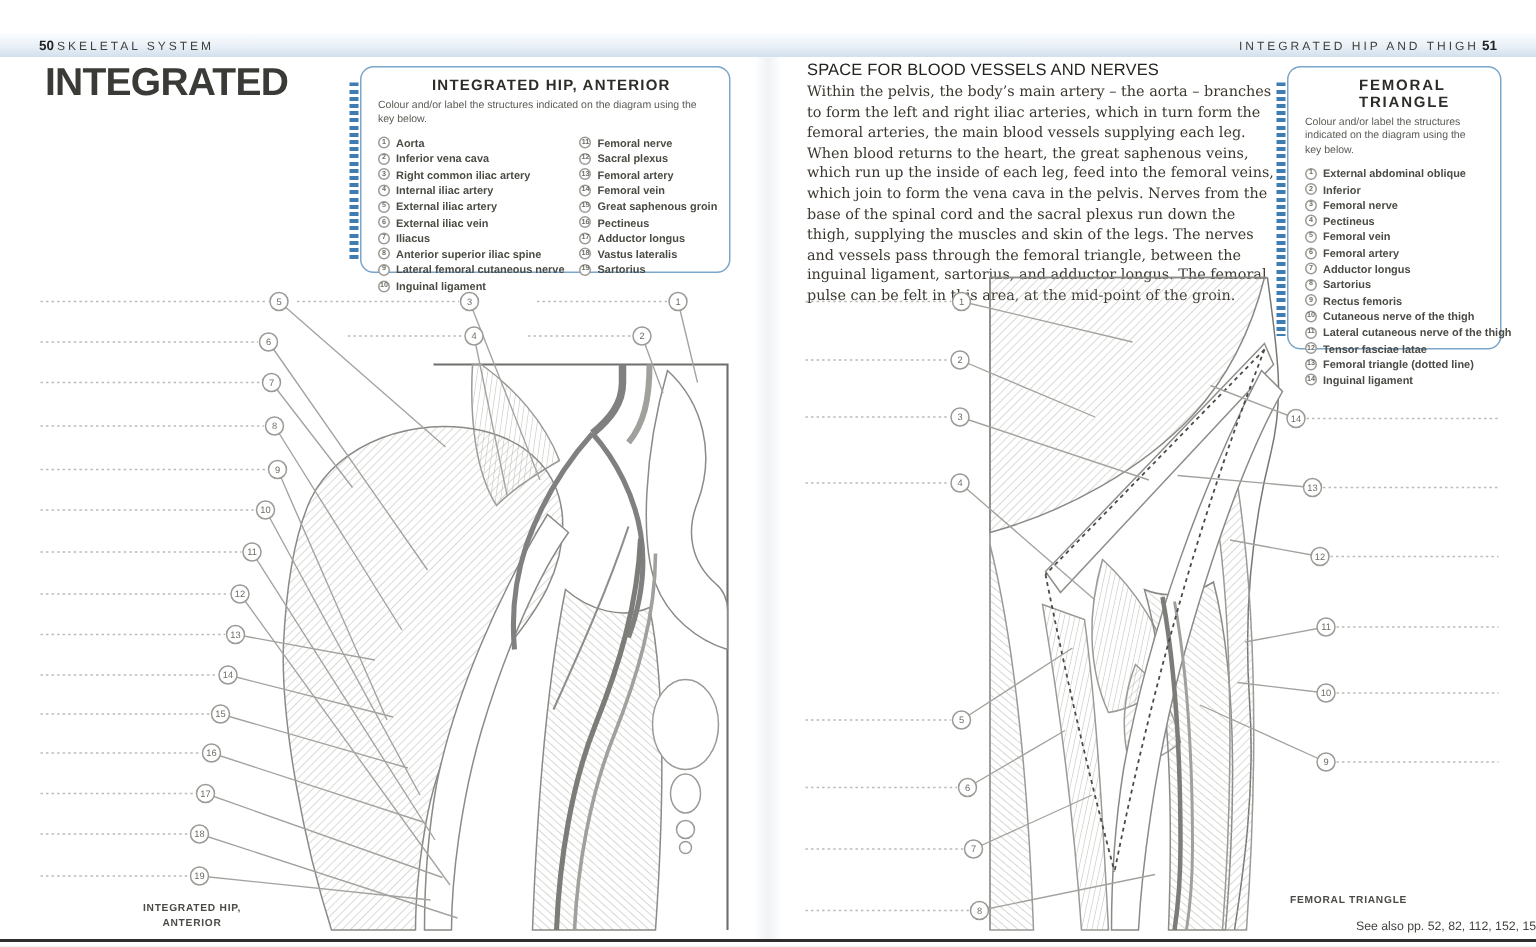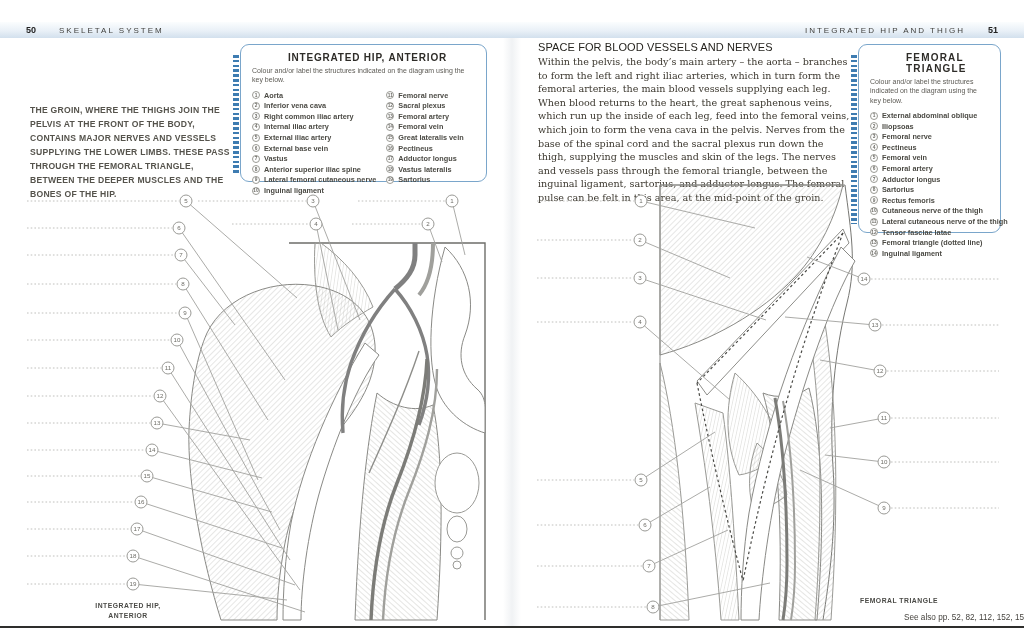--- a/index.html
+++ b/index.html
@@ -22,21 +22,21 @@
       radial-gradient(ellipse 70px 20px at 1000px 22px, #e4eef7 0 45%, transparent 55%),
       linear-gradient(90deg,#9cb7d4 0%,#aec5dc 30%,#a3bcd6 55%,#b6cade 80%,#9db8d3 100%);
   }
   .header-bar{
     position:absolute;left:0;top:22px;width:1024px;height:16px;
     background:linear-gradient(180deg,#fbfdfe 0%,#e9f0f7 55%,#d2e0ed 100%);
     display:flex;align-items:center;justify-content:space-between;
     padding:0 26px;font-size:8px;letter-spacing:2px;color:#3f3f3c;
   }
   .header-bar .pgnum{font-weight:bold;font-size:9px;letter-spacing:0;color:#222;}
-  .header-bar .hgroup{display:flex;align-items:center;gap:23px;}
+  .header-bar .hgroup{display:flex;align-items:center;gap:2px;}
   
   .page-title{
     position:absolute;left:30px;top:40px;width:210px;
     font-size:26px;line-height:1.1;font-weight:bold;letter-spacing:-0.5px;color:#3a3a37;
   }
   .intro{
     position:absolute;left:30px;top:104px;width:200px;
     font-size:8.6px;line-height:1.62;letter-spacing:0.25px;color:#55534c;font-weight:bold;
   }
   
@@ -102,23 +102,22 @@
       <span class="pgnum">50</span>
       <span>SKELETAL SYSTEM</span>
     </span>
     <span class="hgroup">
       <span>INTEGRATED HIP AND THIGH</span>
       <span class="pgnum">51</span>
     </span>
   </div>
 
   <div class="page-title">
-    <br>
+    <span>INTEGRATED</span><br>
   </div>
-  <div class="intro">THE GROIN, WHERE THE THIGHS JOIN THE PELVIS AT THE FRONT OF THE BODY, CONTAINS MAJOR NERVES AND VESSELS SUPPLYING THE LOWER LIMBS. THESE PASS THROUGH THE FEMORAL TRIANGLE, BETWEEN THE DEEPER MUSCLES AND THE BONES OF THE HIP.</div>
 
   <div class="keybox" id="keybox1">
     <div class="band"></div>
     <h2>INTEGRATED HIP, ANTERIOR</h2>
     <p class="instr">Colour and/or label the structures indicated on the diagram using the key below.</p>
     <div class="kb-cols">
       <div class="kb-list" id="kb1-col1">
           <div class="kb-item">
             <span class="num">1</span>
             <span>Aorta</span>
@@ -134,25 +133,25 @@
           <div class="kb-item">
             <span class="num">4</span>
             <span>Internal iliac artery</span>
           </div>
           <div class="kb-item">
             <span class="num">5</span>
             <span>External iliac artery</span>
           </div>
           <div class="kb-item">
             <span class="num">6</span>
-            <span>External base vein</span>
+            <span>External iliac vein</span>
           </div>
           <div class="kb-item">
             <span class="num">7</span>
-            <span>Vastus</span>
+            <span>Iliacus</span>
           </div>
           <div class="kb-item">
             <span class="num">8</span>
             <span>Anterior superior iliac spine</span>
           </div>
           <div class="kb-item">
             <span class="num">9</span>
             <span>Lateral femoral cutaneous nerve</span>
           </div>
           <div class="kb-item">
@@ -172,21 +171,21 @@
           <div class="kb-item">
             <span class="num">13</span>
             <span>Femoral artery</span>
           </div>
           <div class="kb-item">
             <span class="num">14</span>
             <span>Femoral vein</span>
           </div>
           <div class="kb-item">
             <span class="num">15</span>
-            <span>Great lateralis vein</span>
+            <span>Great saphenous groin</span>
           </div>
           <div class="kb-item">
             <span class="num">16</span>
             <span>Pectineus</span>
           </div>
           <div class="kb-item">
             <span class="num">17</span>
             <span>Adductor longus</span>
           </div>
           <div class="kb-item">
@@ -208,21 +207,21 @@
     <div class="band"></div>
     <h2>FEMORAL TRIANGLE</h2>
     <p class="instr">Colour and/or label the structures indicated on the diagram using the key below.</p>
     <div class="kb-list" id="kb2-col">
         <div class="kb-item">
           <span class="num">1</span>
           <span>External abdominal oblique</span>
         </div>
         <div class="kb-item">
           <span class="num">2</span>
-          <span>Iliopsoas</span>
+          <span>Inferior</span>
         </div>
         <div class="kb-item">
           <span class="num">3</span>
           <span>Femoral nerve</span>
         </div>
         <div class="kb-item">
           <span class="num">4</span>
           <span>Pectineus</span>
         </div>
         <div class="kb-item">

